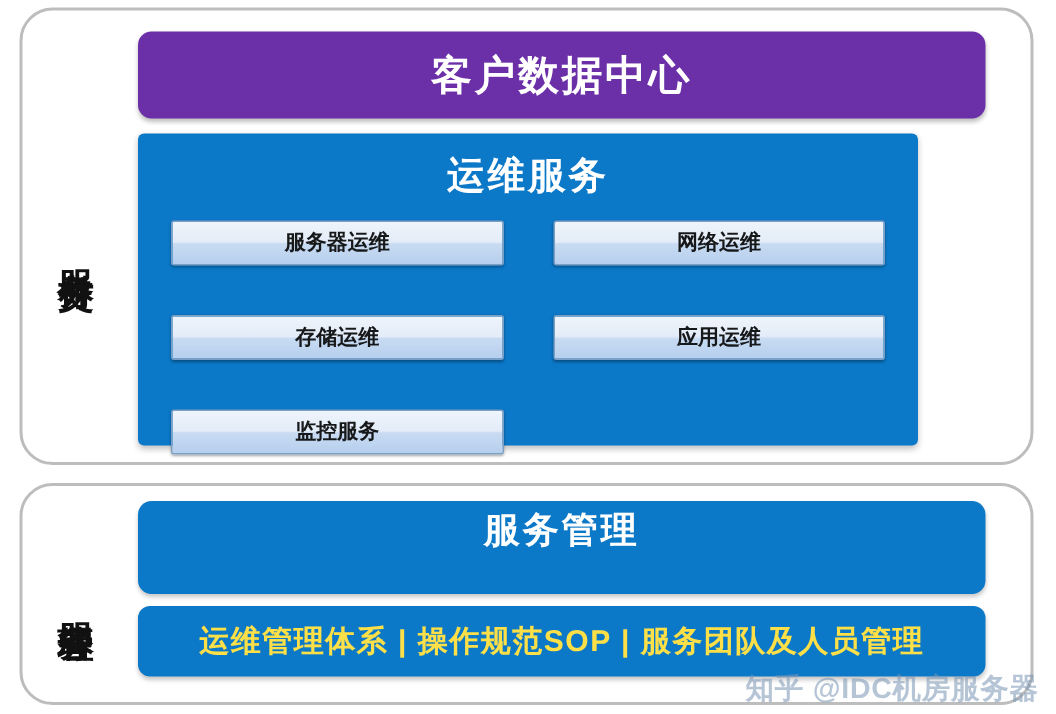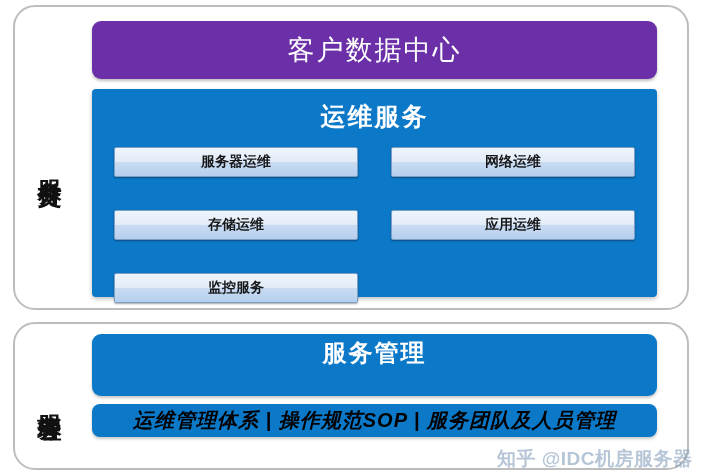--- a/index.html
+++ b/index.html
@@ -79,31 +79,31 @@
     top: 21px;
     width: 565px;
     height: 58px;
     background: #6b2fa8;
     border-radius: 9px;
     display: flex;
     align-items: center;
     justify-content: center;
     color: #ffffff;
     font-size: 27px;
-    font-weight: normal;
+    font-weight: bold;
     letter-spacing: 2px;
     box-shadow: 0 2px 3px rgba(0,0,0,0.25);
   }
 
   
   #ops-panel {
     position: absolute;
     left: 92px;
     top: 89px;
-    width: 565px;
+    width: 520px;
     height: 208px;
     background: #0b78c8;
     border-radius: 4px;
     box-shadow: 0 2px 4px rgba(0,0,0,0.25);
   }
   #ops-panel-title {
     position: absolute;
     top: 11px;
     left: 0;
     width: 100%;
@@ -170,32 +170,31 @@
     color: #ffffff;
     font-size: 13px;
     font-weight: bold;
     letter-spacing: 0.2px;
   }
   #svc-mgmt-bottom {
     position: absolute;
     left: 92px;
     top: 404px;
     width: 565px;
-    height: 33px;
+    height: 47px;
     background: #0b78c8;
     border-radius: 8px;
     display: flex;
     align-items: center;
     justify-content: center;
-    color: #000000;
+    color: #fde047;
     font-size: 20px;
     font-weight: bold;
     letter-spacing: 1px;
     box-shadow: 0 2px 3px rgba(0,0,0,0.22);
-    font-style: italic;
   }
 
   
   #watermark {
     position: absolute;
     left: 497px;
     top: 434px;
     color: rgba(120, 150, 180, 0.55);
     font-size: 19px;
     font-weight: bold;

